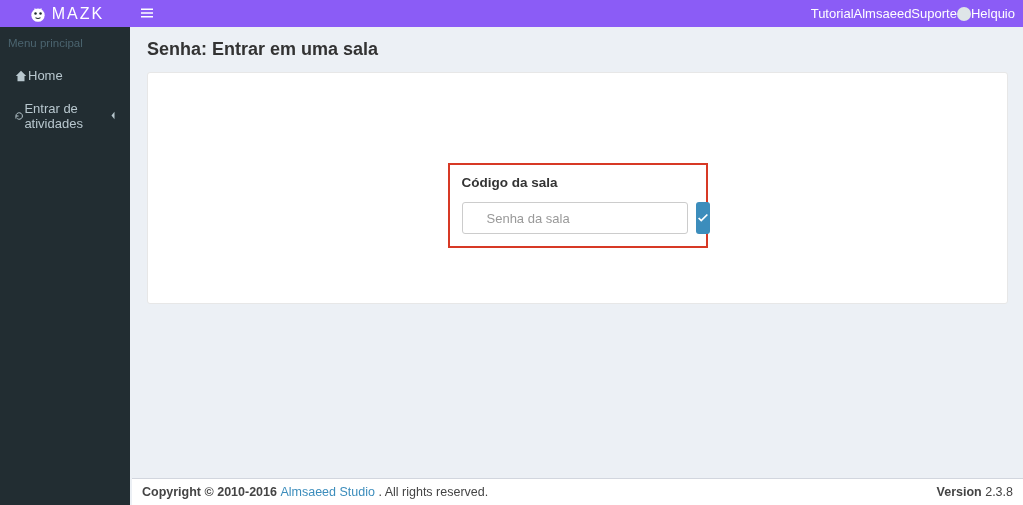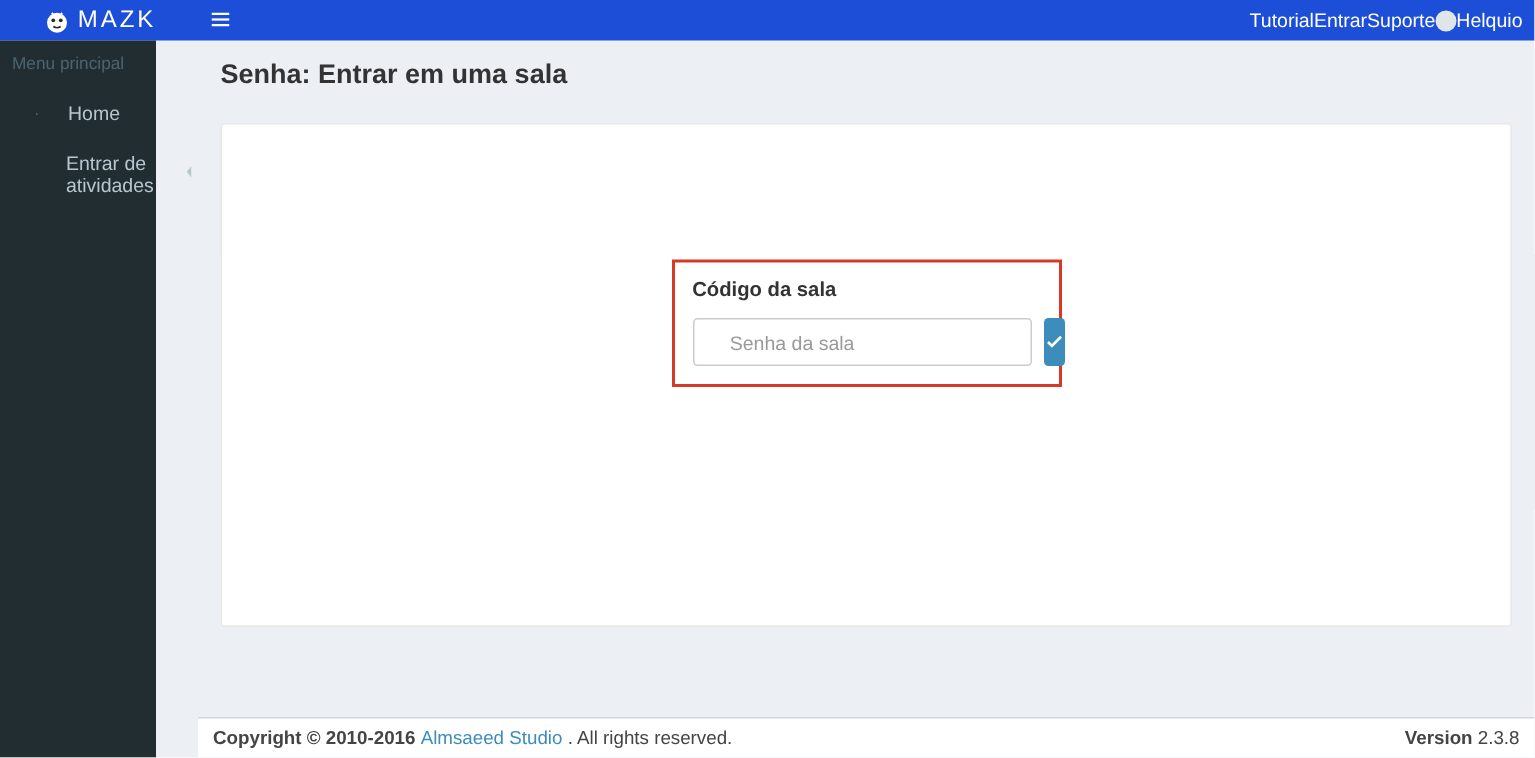--- a/index.html
+++ b/index.html
@@ -1,34 +1,34 @@
 <!DOCTYPE html>
 <html><head>
 <meta charset="utf-8">
 <style>
 *{margin:0;padding:0;box-sizing:border-box;font-family:"Helvetica Neue",Helvetica,Arial,sans-serif}
 body{width:1023px;height:505px;overflow:hidden;background:#ecf0f5;position:relative}
-.topbar{position:absolute;top:0;left:0;right:0;height:27px;background:#1d4ed8;display:flex;align-items:center}
+.topbar{position:absolute;top:0;left:0;right:0;height:27px;background:#8b5cf6;display:flex;align-items:center}
 .logo-box{width:132px;height:27px;display:flex;align-items:center;justify-content:center}
 .logo-box svg{height:23px}
 .logo-text{color:#fff;font-size:16px;letter-spacing:2px;margin-left:4px}
 .toggle{width:30px;color:#fff;font-size:14px;text-align:center;cursor:pointer}
 .topright{margin-left:auto;display:flex;align-items:center;gap:0;padding-right:8px}
 .topright a{color:#fff;font-size:13px;text-decoration:none}
 .avatar{width:14px;height:14px;border-radius:50%;background:#dfe5e8;display:inline-block}
-.sidebar{position:absolute;top:27px;left:0;bottom:0;width:104px;background:#222d32;color:#b8c7ce;font-size:13px}
+.sidebar{position:absolute;top:27px;left:0;bottom:0;width:130px;background:#222d32;color:#b8c7ce;font-size:13px}
 .menu-header{padding:10px 8px;font-size:11.5px;color:#4b646f}
-.menu-item{display:flex;align-items:center;padding:9px 24px;gap:20px;cursor:pointer}
+.menu-item{display:flex;align-items:center;padding:9px 14px;gap:0;cursor:pointer}
 .menu-item .chev{margin-left:auto;font-size:10px}
 .icon{width:14px;height:14px;display:inline-block}
 .main{position:absolute;top:27px;left:132px;right:0;bottom:27px;overflow:hidden}
 .content-header{padding:12px 15px}
 .content-header h1{font-size:18px;font-weight:500;color:#333}
 .content-header h1 .sub{font-weight:700}
-.box{margin:10px 15px;background:#fff;border:1px solid #e7e7e7;border-radius:3px;height:336px;position:relative}
+.box{margin:0 15px;background:#fff;border:1px solid #e7e7e7;border-radius:3px;height:232px;position:relative}
 .card{position:absolute;top:90px;left:50%;transform:translateX(-50%);width:260px;border:2.5px solid #d73925;padding:10px 12px 12px}
 .card h3{font-size:13.5px;font-weight:600;margin-bottom:12px;color:#333}
 .card-row{display:flex;gap:8px}
 .card-row input{flex:1;height:32px;padding:5px 24px;font-size:13px;color:#555;border:1px solid #ccc;border-radius:3px}
 .card-row input::placeholder{color:#999}
 .btn-submit{width:34px;height:32px;background:#3c8dbc;border:none;border-radius:3px;color:#fff;cursor:pointer;display:flex;align-items:center;justify-content:center}
 .footer{position:absolute;left:132px;right:0;bottom:0;height:27px;background:#fff;border-top:1px solid #d2d6de;display:flex;align-items:center;padding:0 10px;font-size:12.5px;color:#444}
 .footer a{color:#3c8dbc;text-decoration:none}
 .footer .right{margin-left:auto}
 </style>
@@ -48,21 +48,21 @@
   </div>
   <div class="toggle">
     <svg viewBox="0 0 16 16" width="12" height="12" fill="#fff">
         <rect y="2" width="16" height="2"></rect>
         <rect y="7" width="16" height="2"></rect>
         <rect y="12" width="16" height="2"></rect>
       </svg>
   </div>
   <div class="topright">
     <a>Tutorial</a>
-    <a>Entrar</a>
+    <a>Almsaeed</a>
     <a>Suporte</a>
     <span class="avatar"></span>
     <a>Helquio</a>
   </div>
 </div>
 
 <div class="sidebar">
   <div class="menu-header">Menu principal</div>
 
   <div class="menu-item">

